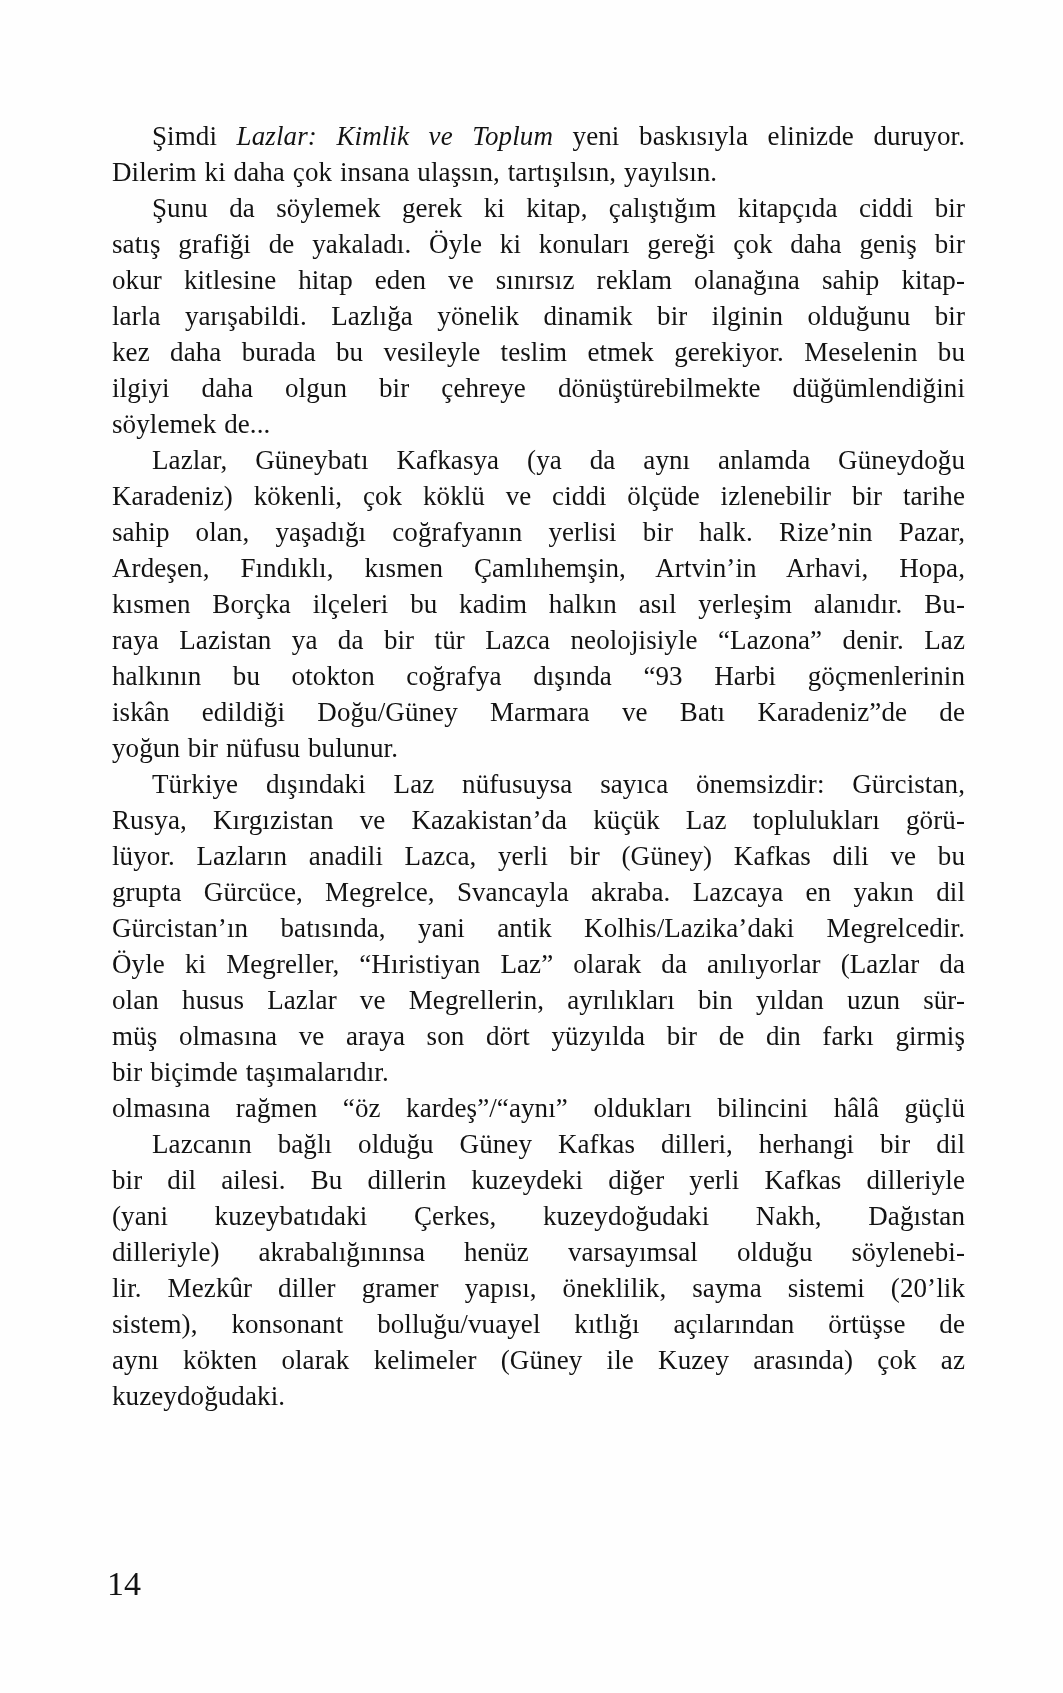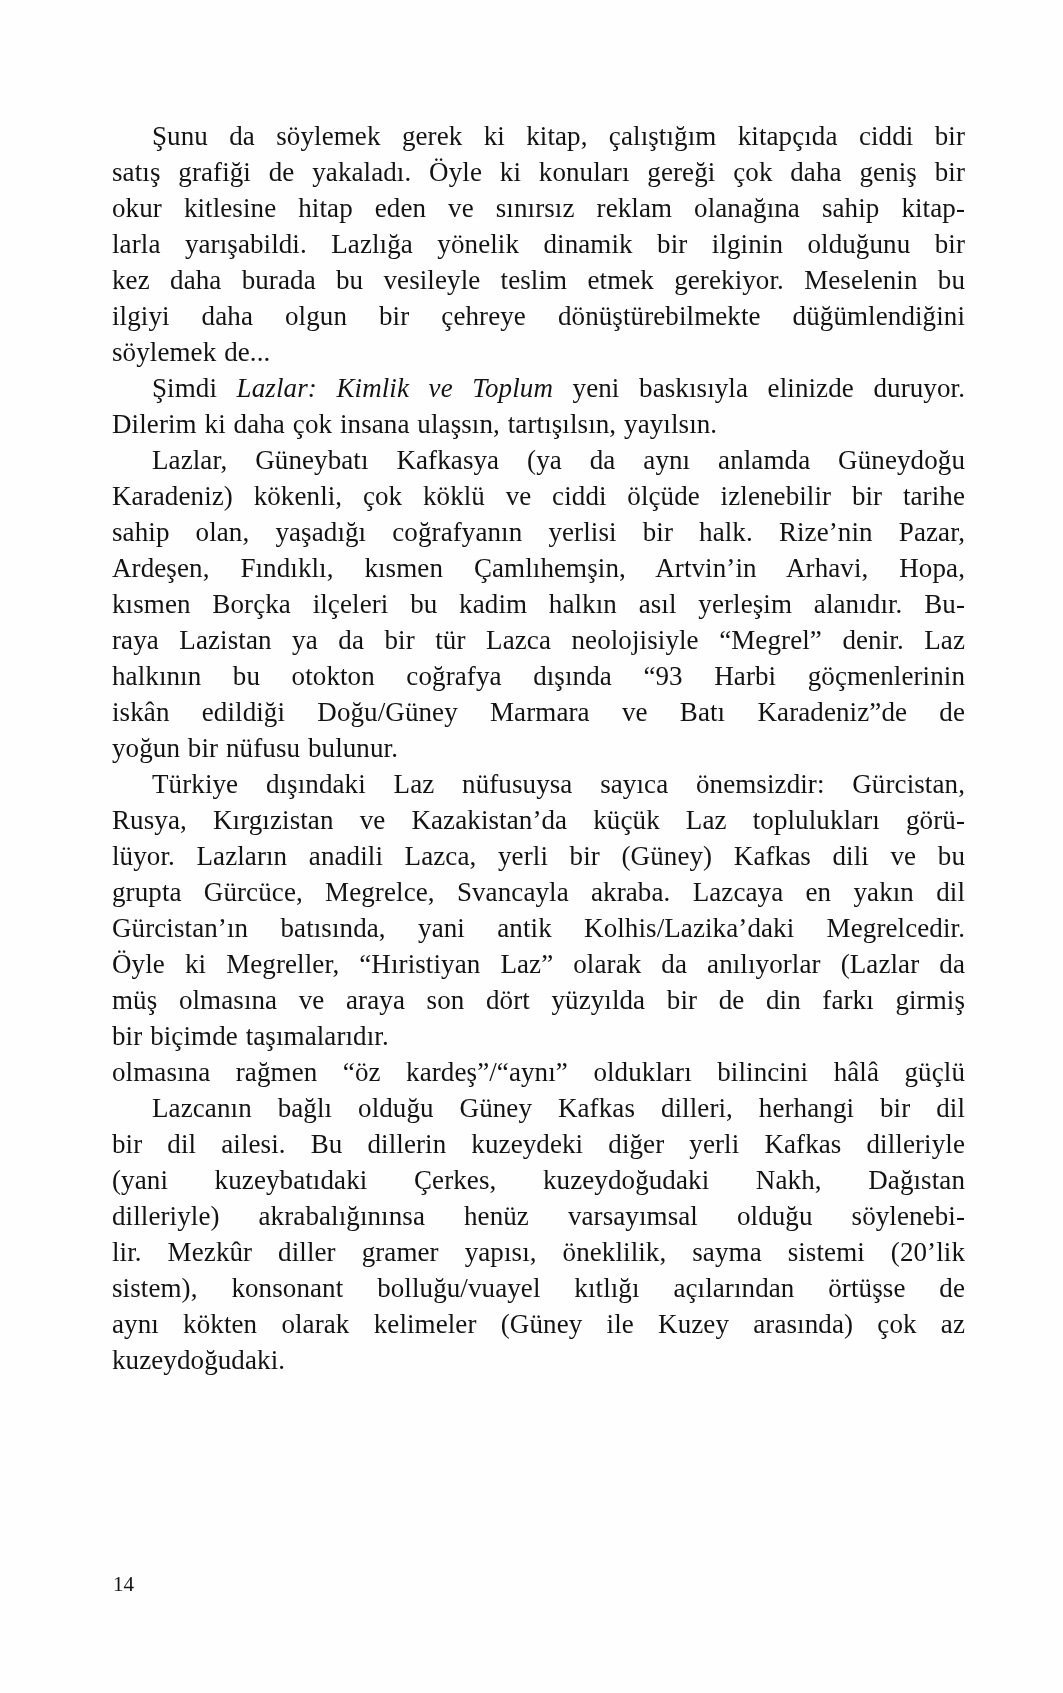--- a/index.html
+++ b/index.html
@@ -44,63 +44,64 @@
   }
   .line.last {
     text-align: left;
     text-align-last: left;
   }
   .seg-italic {
     font-style: italic;
   }
   .page-number {
     position: absolute;
-    left: 113px;
+    left: 107px;
     top: 1566px;
-    font-size: 21px;
+    font-size: 34px;
     line-height: 36px;
     color: #131313;
   }
 </style>
 </head>
 <body>
 
 <div class="book-page">
   <div class="text-block">
       <div class="paragraph">
+        <div class="line first"><span class="seg-normal">Şimdi </span><span class="seg-italic">Lazlar: Kimlik ve Toplum</span><span class="seg-normal"> yeni baskısıyla elinizde duruyor.</span></div>
+        <div class="line last">Dilerim ki daha çok insana ulaşsın, tartışılsın, yayılsın.</div>
+      </div>
+      <div class="paragraph">
         <div class="line first">Şunu da söylemek gerek ki kitap, çalıştığım kitapçıda ciddi bir</div>
         <div class="line">satış grafiği de yakaladı. Öyle ki konuları gereği çok daha geniş bir</div>
         <div class="line">okur kitlesine hitap eden ve sınırsız reklam olanağına sahip kitap-</div>
         <div class="line">larla yarışabildi. Lazlığa yönelik dinamik bir ilginin olduğunu bir</div>
         <div class="line">kez daha burada bu vesileyle teslim etmek gerekiyor. Meselenin bu</div>
         <div class="line">ilgiyi daha olgun bir çehreye dönüştürebilmekte düğümlendiğini</div>
         <div class="line last">söylemek de...</div>
       </div>
       <div class="paragraph">
-        <div class="line first"><span class="seg-normal">Şimdi </span><span class="seg-italic">Lazlar: Kimlik ve Toplum</span><span class="seg-normal"> yeni baskısıyla elinizde duruyor.</span></div>
-        <div class="line last">Dilerim ki daha çok insana ulaşsın, tartışılsın, yayılsın.</div>
-      </div>
-      <div class="paragraph">
         <div class="line first">Lazlar, Güneybatı Kafkasya (ya da aynı anlamda Güneydoğu</div>
         <div class="line">Karadeniz) kökenli, çok köklü ve ciddi ölçüde izlenebilir bir tarihe</div>
         <div class="line">sahip olan, yaşadığı coğrafyanın yerlisi bir halk. Rize’nin Pazar,</div>
         <div class="line">Ardeşen, Fındıklı, kısmen Çamlıhemşin, Artvin’in Arhavi, Hopa,</div>
         <div class="line">kısmen Borçka ilçeleri bu kadim halkın asıl yerleşim alanıdır. Bu-</div>
-        <div class="line">raya Lazistan ya da bir tür Lazca neolojisiyle “Megrel” denir. Laz</div>
+        <div class="line">raya Lazistan ya da bir tür Lazca neolojisiyle “Lazona” denir. Laz</div>
         <div class="line">halkının bu otokton coğrafya dışında “93 Harbi göçmenlerinin</div>
         <div class="line">iskân edildiği Doğu/Güney Marmara ve Batı Karadeniz”de de</div>
         <div class="line last">yoğun bir nüfusu bulunur.</div>
       </div>
       <div class="paragraph">
         <div class="line first">Türkiye dışındaki Laz nüfusuysa sayıca önemsizdir: Gürcistan,</div>
         <div class="line">Rusya, Kırgızistan ve Kazakistan’da küçük Laz toplulukları görü-</div>
         <div class="line">lüyor. Lazların anadili Lazca, yerli bir (Güney) Kafkas dili ve bu</div>
         <div class="line">grupta Gürcüce, Megrelce, Svancayla akraba. Lazcaya en yakın dil</div>
         <div class="line">Gürcistan’ın batısında, yani antik Kolhis/Lazika’daki Megrelcedir.</div>
         <div class="line">Öyle ki Megreller, “Hıristiyan Laz” olarak da anılıyorlar (Lazlar da</div>
+        <div class="line">olan husus Lazlar ve Megrellerin, ayrılıkları bin yıldan uzun sür-</div>
         <div class="line">müş olmasına ve araya son dört yüzyılda bir de din farkı girmiş</div>
         <div class="line last">bir biçimde taşımalarıdır.</div>
         <div class="line">olmasına rağmen “öz kardeş”/“aynı” oldukları bilincini hâlâ güçlü</div>
       </div>
       <div class="paragraph">
         <div class="line first">Lazcanın bağlı olduğu Güney Kafkas dilleri, herhangi bir dil</div>
         <div class="line">bir dil ailesi. Bu dillerin kuzeydeki diğer yerli Kafkas dilleriyle</div>
         <div class="line">(yani kuzeybatıdaki Çerkes, kuzeydoğudaki Nakh, Dağıstan</div>
         <div class="line">dilleriyle) akrabalığınınsa henüz varsayımsal olduğu söylenebi-</div>
         <div class="line">lir. Mezkûr diller gramer yapısı, öneklilik, sayma sistemi (20’lik</div>

